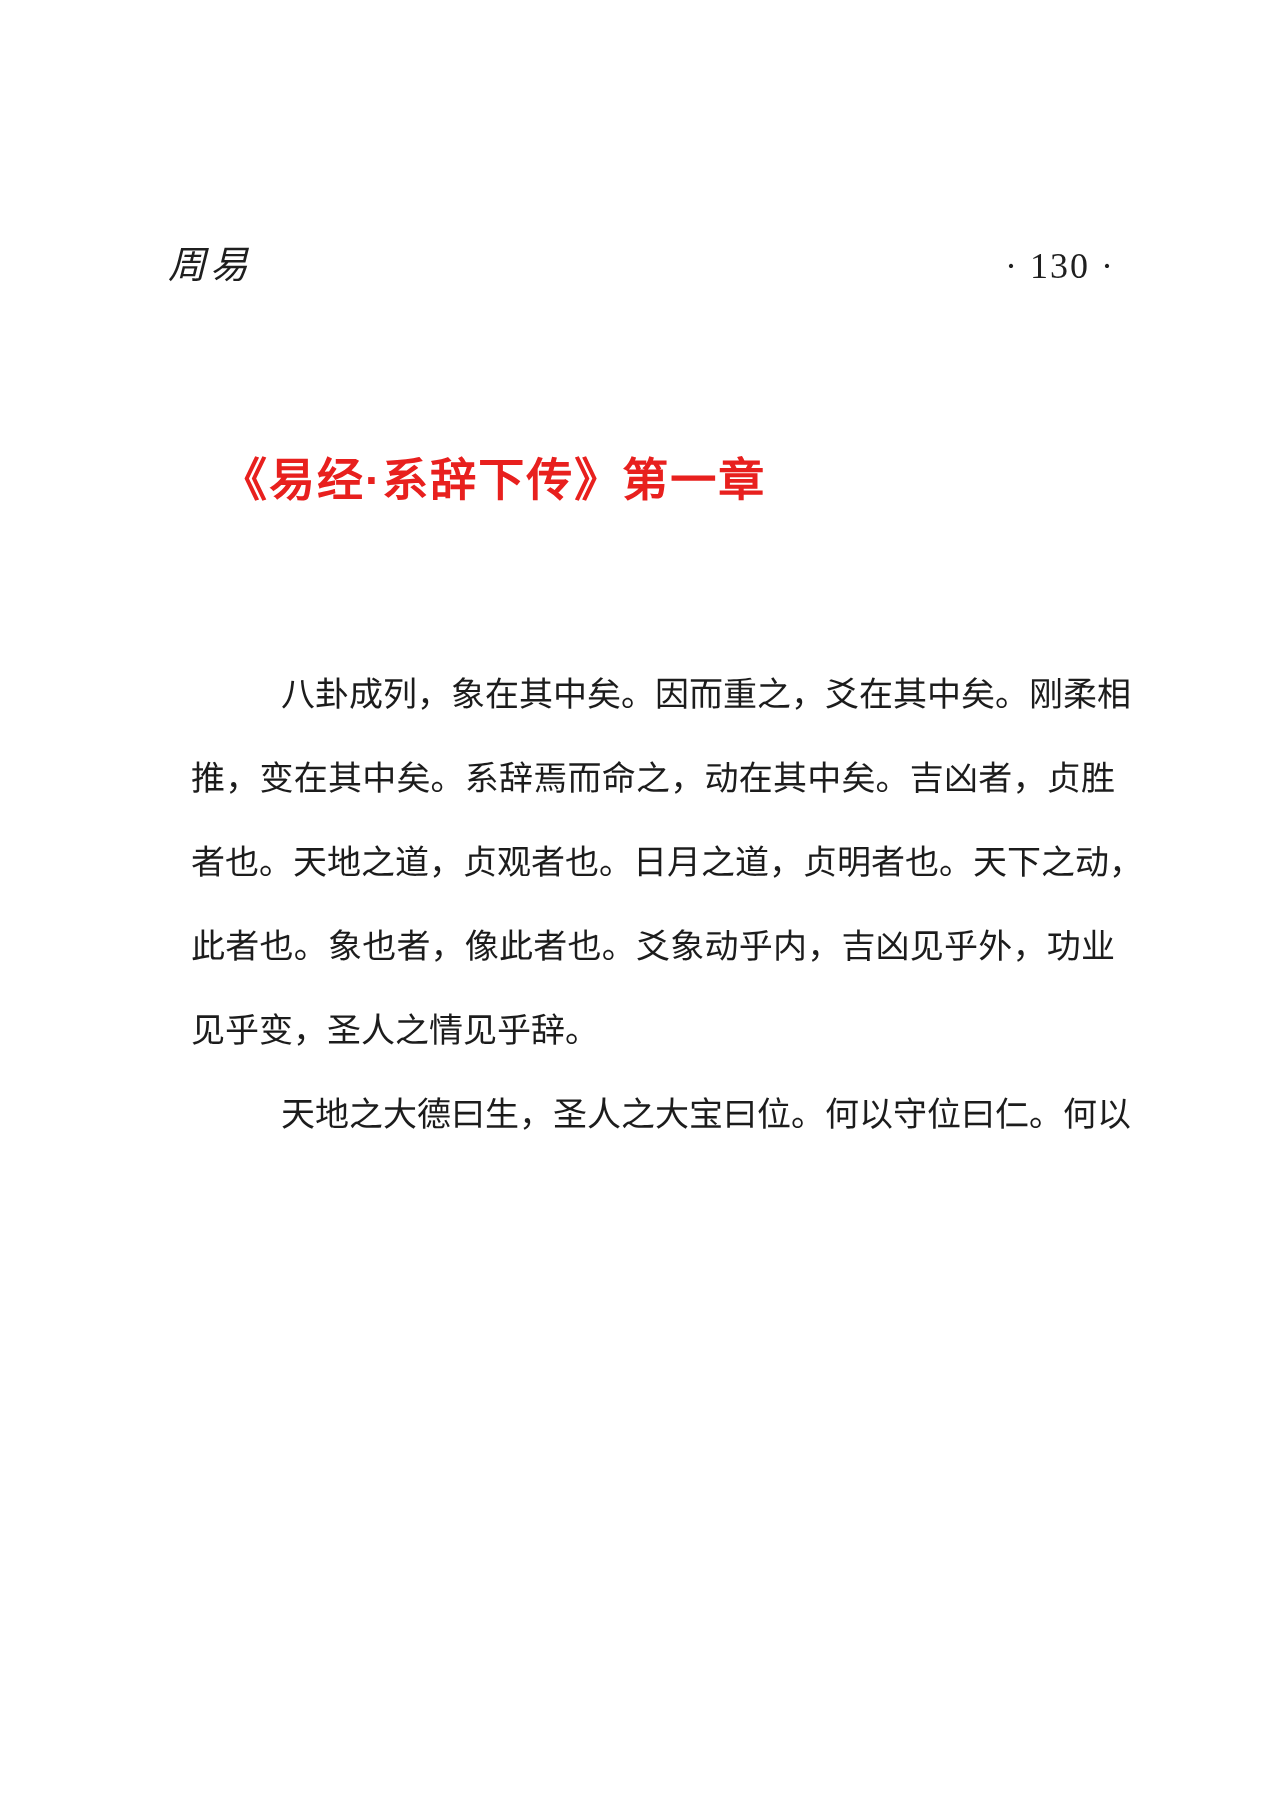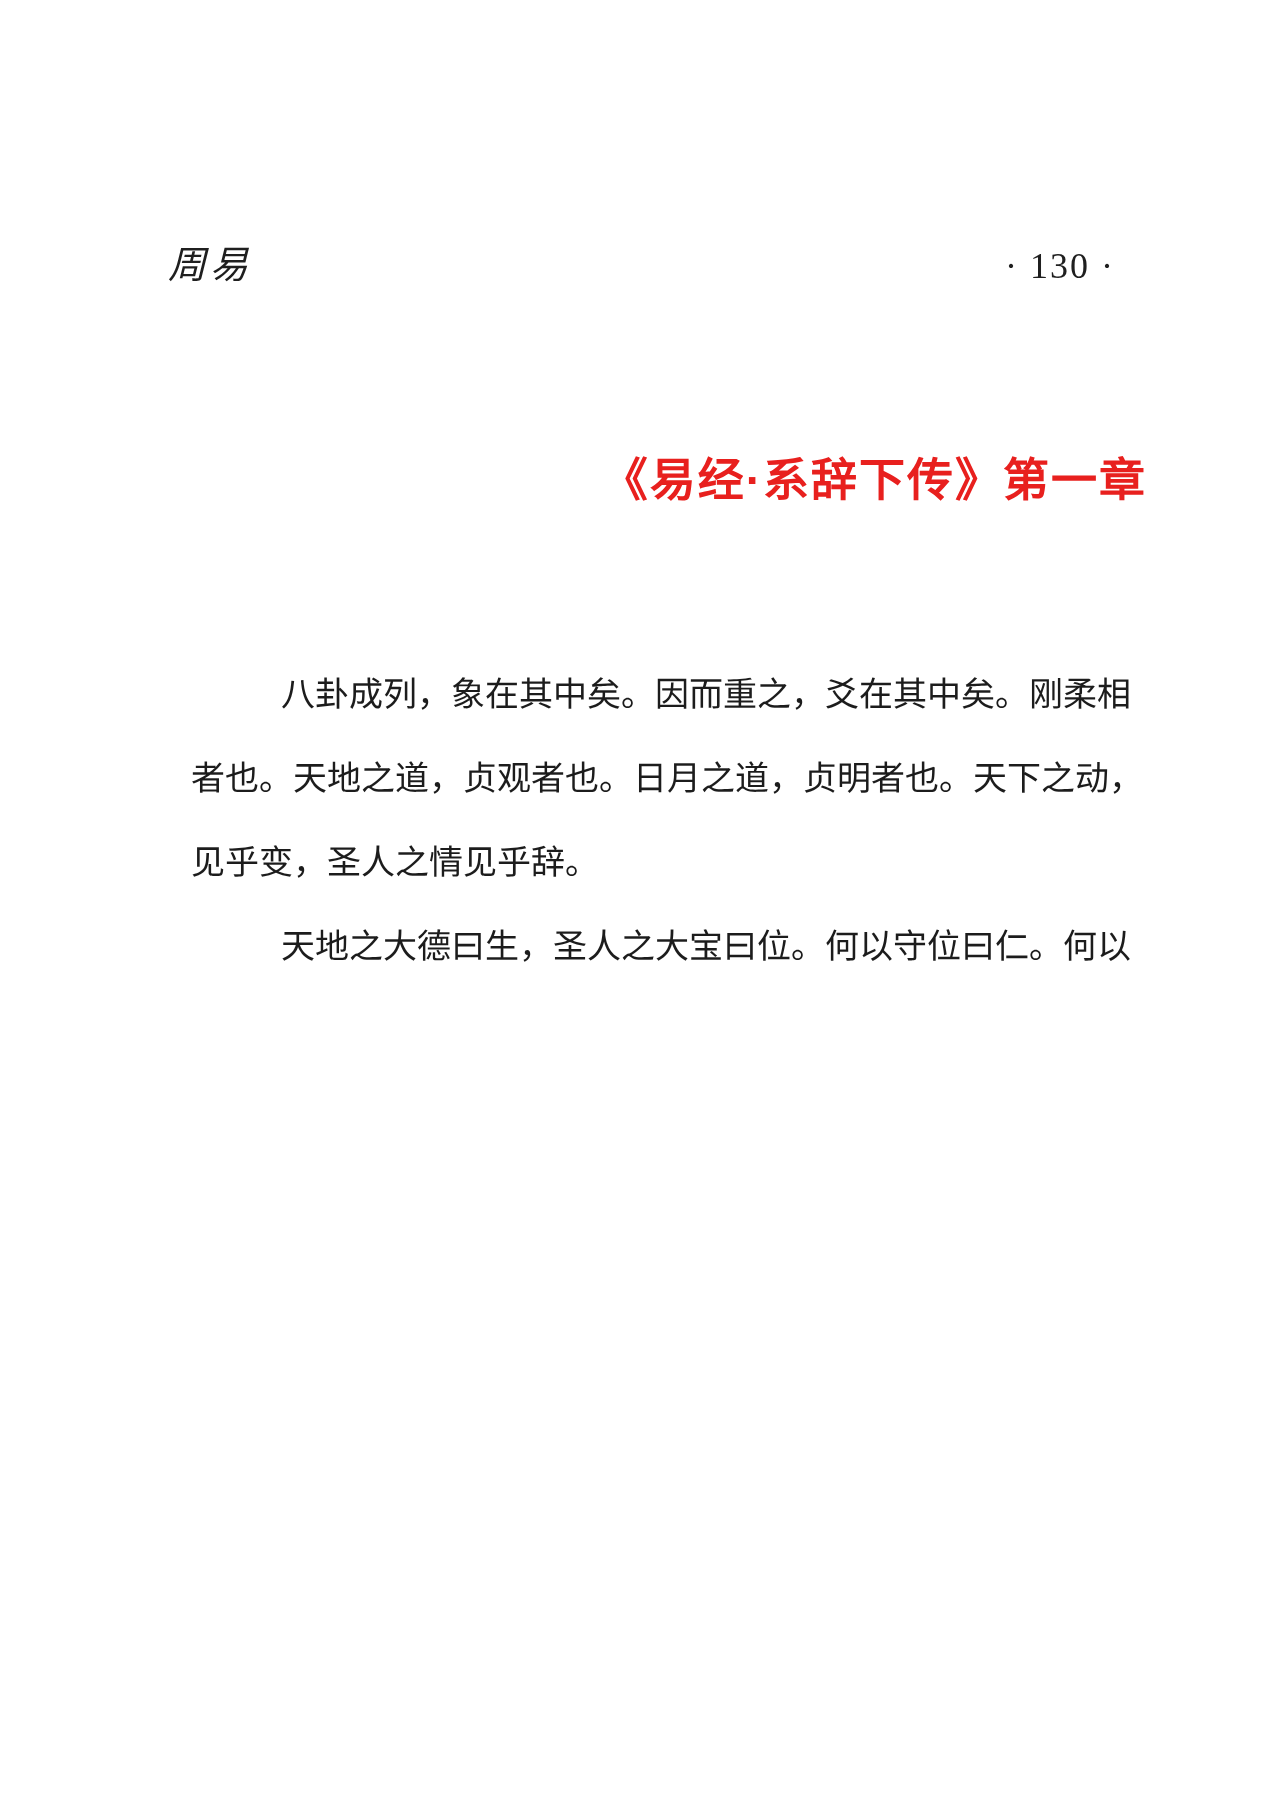--- a/index.html
+++ b/index.html
@@ -34,26 +34,26 @@
     letter-spacing: 4px;
   }
   .page-number {
     font-size: 36px;
     font-family: "Liberation Serif", "DejaVu Serif", serif;
     letter-spacing: 2px;
   }
   .chapter-title {
     position: absolute;
     top: 440px;
-    left: 155px;
+    left: 176px;
     width: 947px;
     height: 80px;
     line-height: 80px;
     padding-left: 45px;
-    text-align: right;
+    text-align: left;
     font-family: "Liberation Sans", "DejaVu Sans", sans-serif;
     font-weight: 700;
     font-size: 46px;
     letter-spacing: 2px;
     color: #e8201e;
     white-space: nowrap;
   }
   .body-text {
     position: absolute;
     top: 653px;
@@ -85,18 +85,20 @@
 
   <div class="running-header">
     <span class="book-title">周易</span>
     <span class="page-number">· 130 ·</span>
   </div>
 
   <div class="chapter-title">《易经·系辞下传》第一章</div>
 
   <div class="body-text">
     <div class="line indent">八卦成列，象在其中矣。因而重之，爻在其中矣。刚柔相</div>
+    <div class="line">推，变在其中矣。系辞焉而命之，动在其中矣。吉凶者，贞胜</div>
     <div class="line">者也。天地之道，贞观者也。日月之道，贞明者也。天下之动，</div>
+    <div class="line">此者也。象也者，像此者也。爻象动乎内，吉凶见乎外，功业</div>
     <div class="line para-end">见乎变，圣人之情见乎辞。</div>
     <div class="line indent">天地之大德曰生，圣人之大宝曰位。何以守位曰仁。何以</div>
   </div>
 
 </div>
 
 </body></html>

